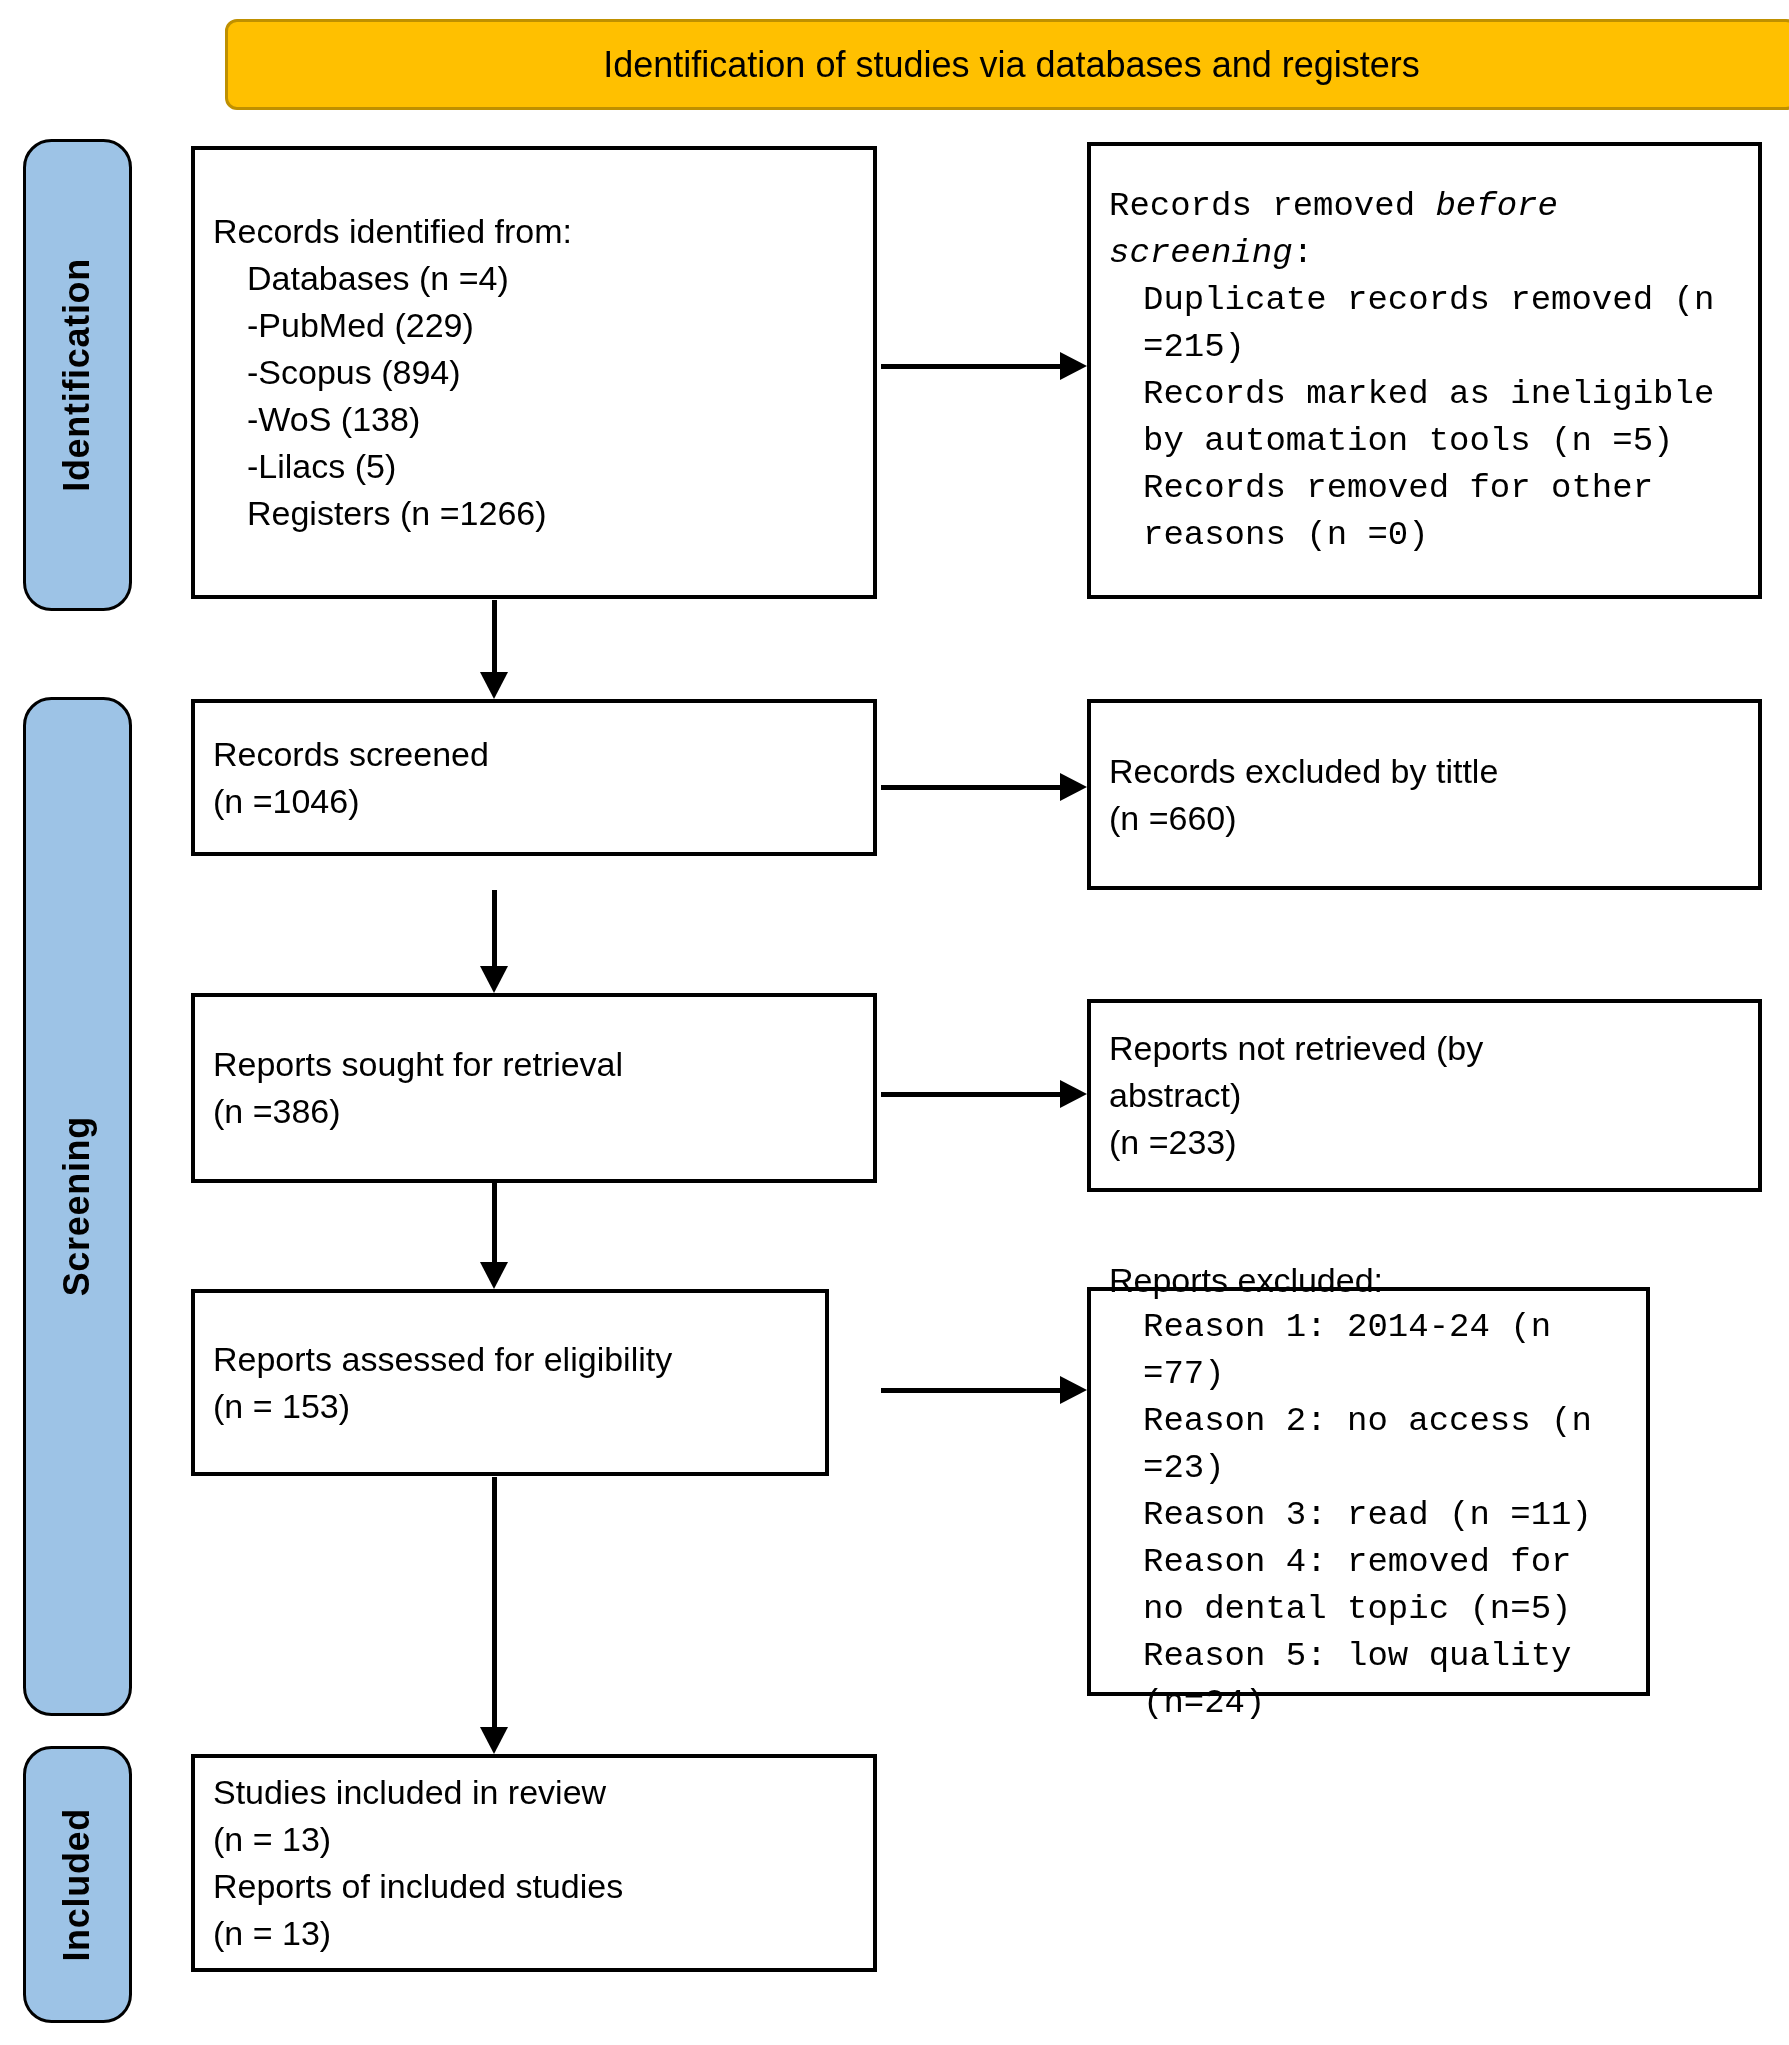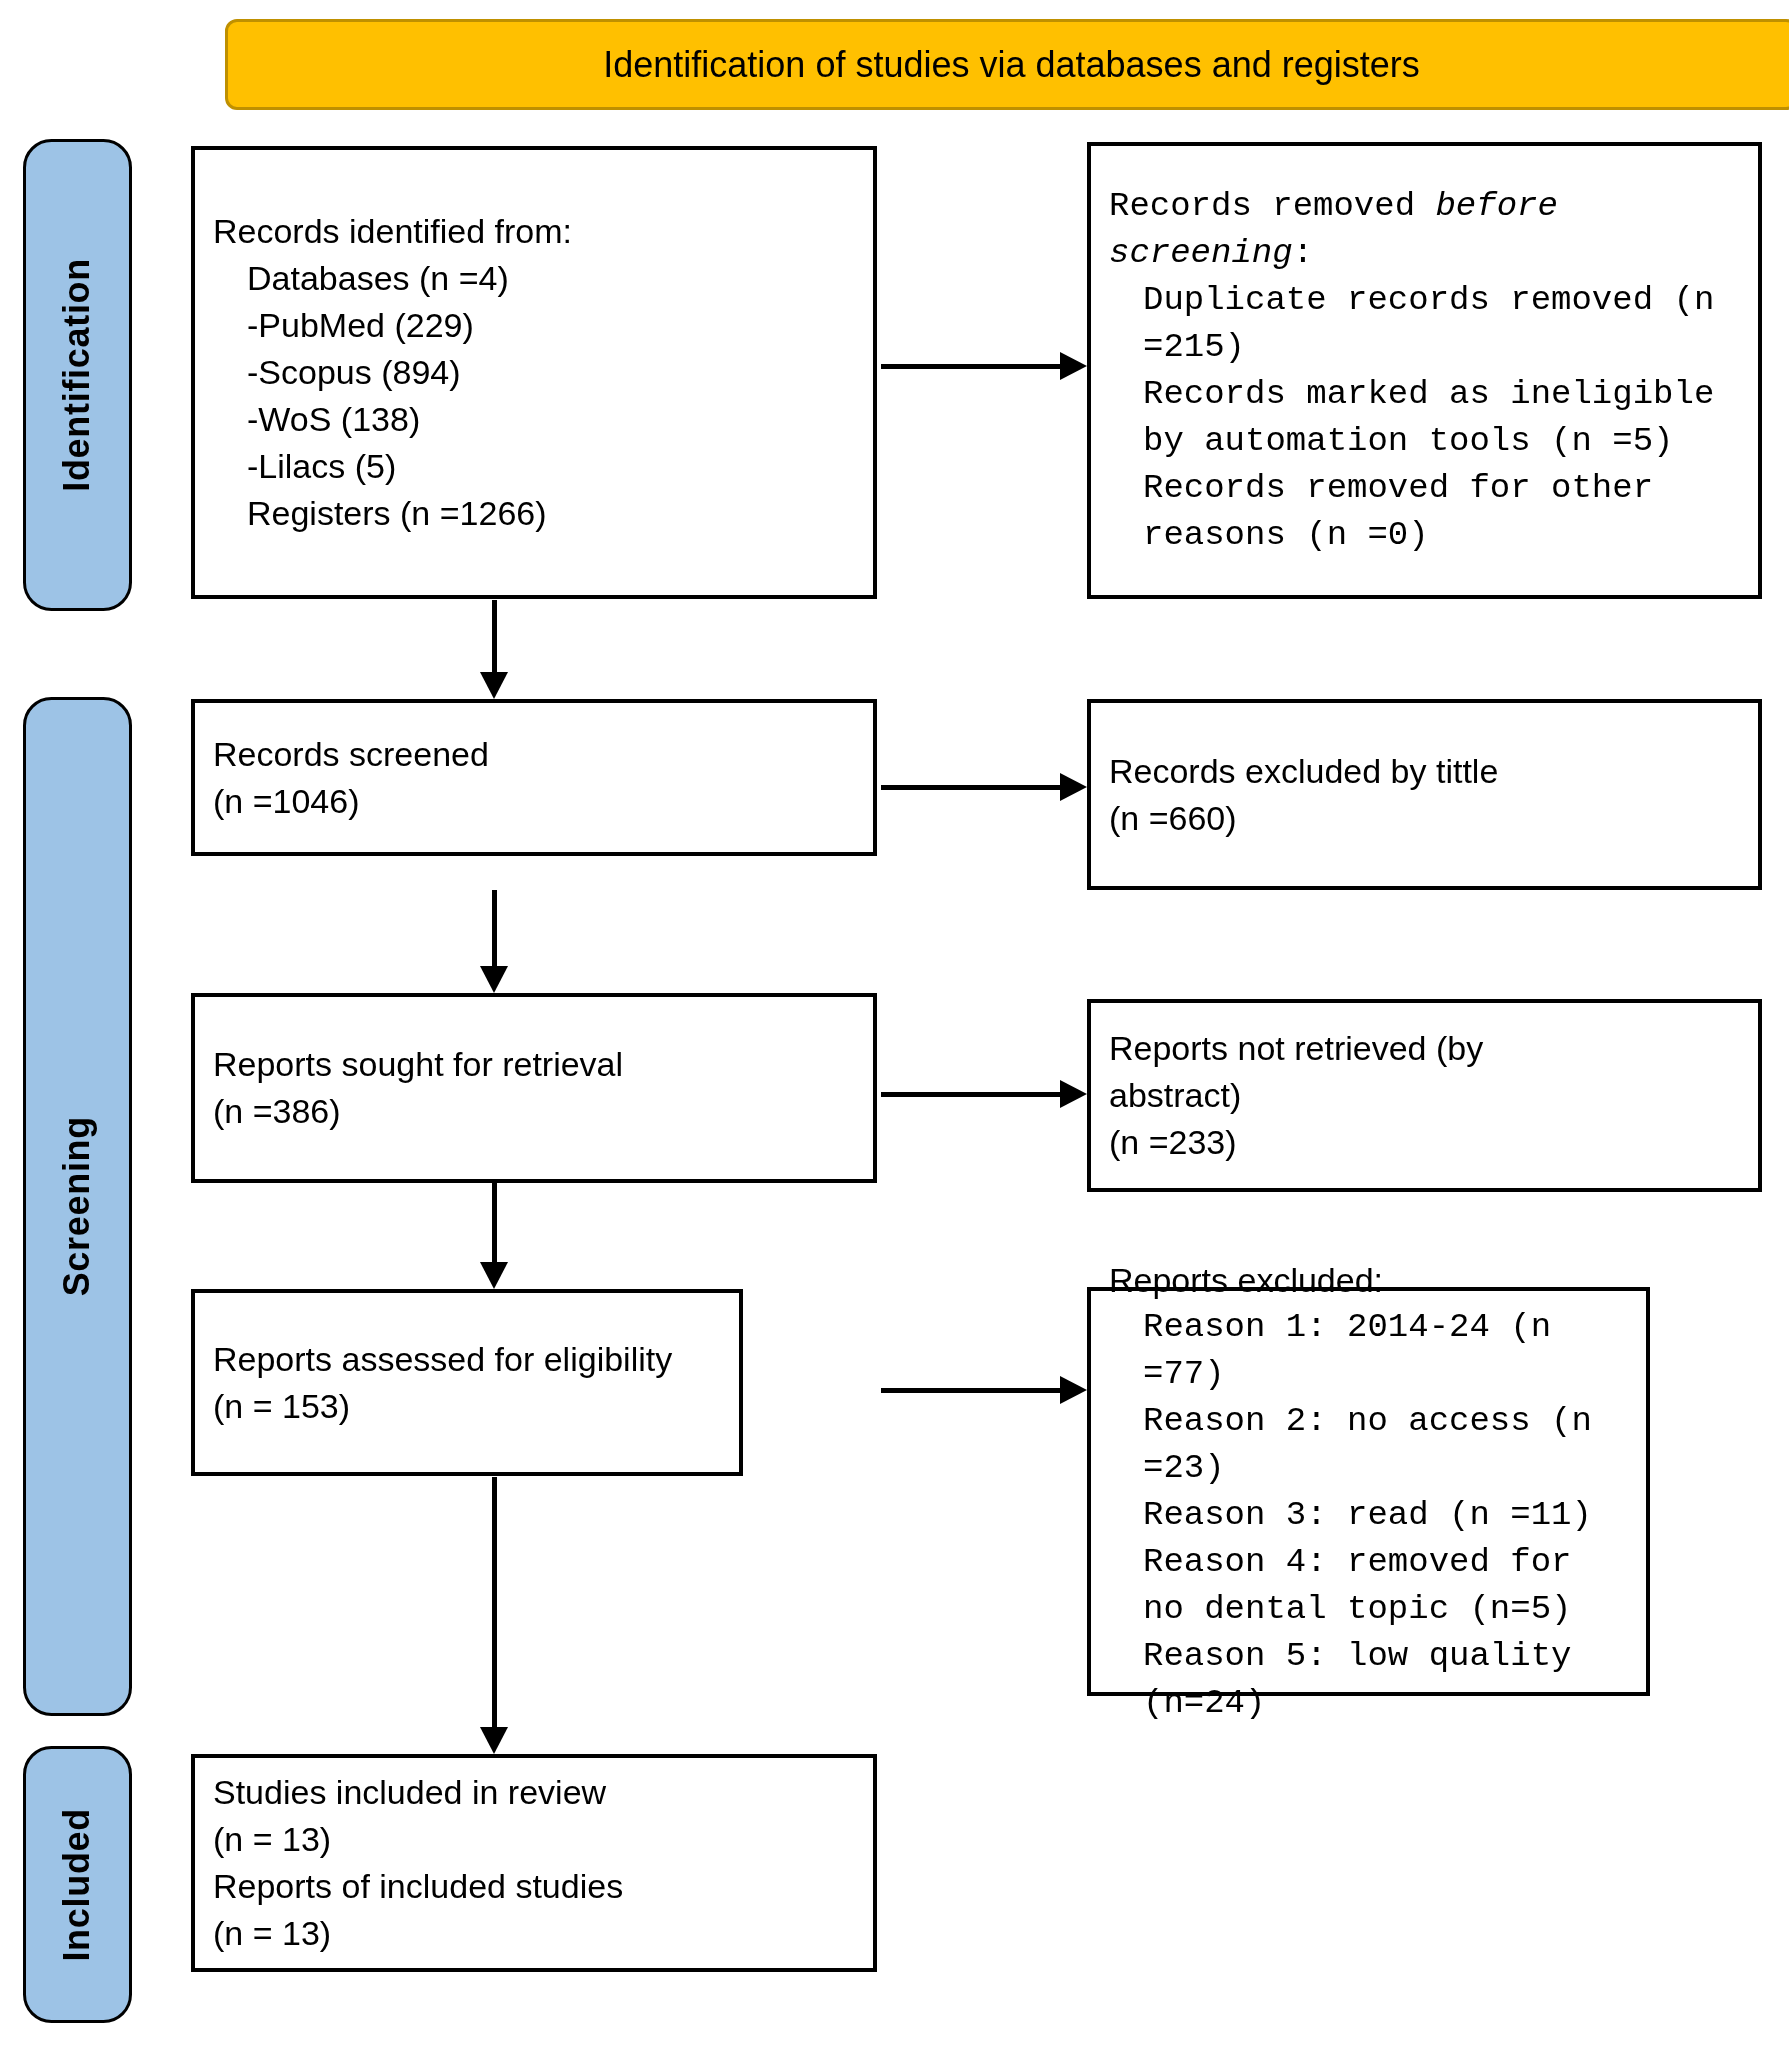--- a/index.html
+++ b/index.html
@@ -105,21 +105,21 @@
     <div class="bline">Reports sought for retrieval</div>
     <div class="bline">(n =386)</div>
   </div>
 
   <div class="box" style="left:1087px;top:999px;width:675px;height:193px">
     <div class="bline">Reports not retrieved (by</div>
     <div class="bline">abstract)</div>
     <div class="bline">(n =233)</div>
   </div>
 
-  <div class="box" style="left:191px;top:1289px;width:552px;height:187px">
+  <div class="box" style="left:191px;top:1289px;width:638px;height:187px">
     <div class="bline">Reports assessed for eligibility</div>
     <div class="bline">(n = 153)</div>
   </div>
 
   <div class="box" style="left:1087px;top:1287px;width:563px;height:409px">
     <div class="bline">Reports excluded:</div>
     <div class="wrapline indent">Reason 1: 2014-24 (n =77)</div>
     <div class="wrapline indent">Reason 2: no access (n =23)</div>
     <div class="wrapline indent">Reason 3: read (n =11)</div>
     <div class="wrapline indent">Reason 4: removed for no dental topic (n=5)</div>

